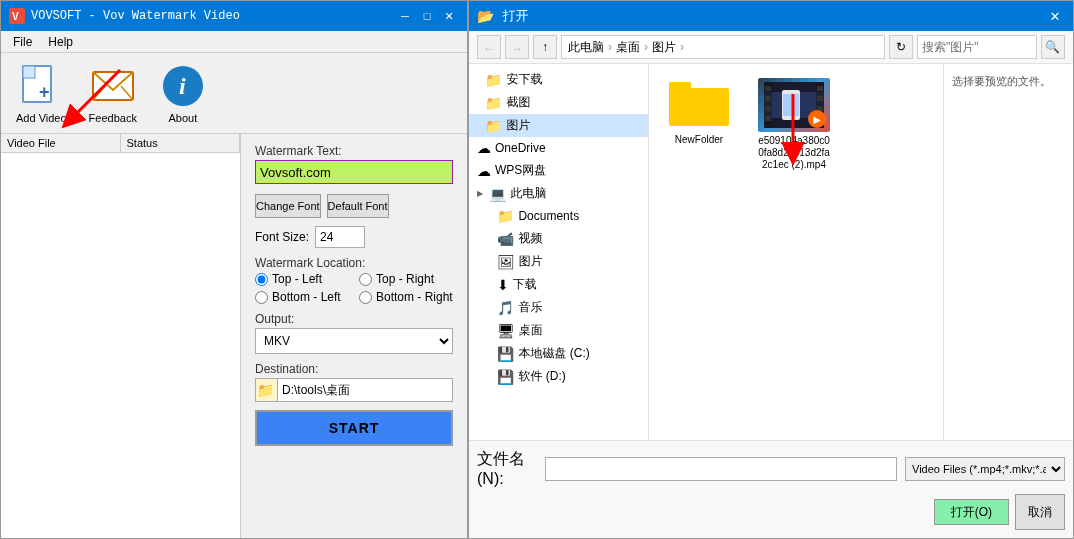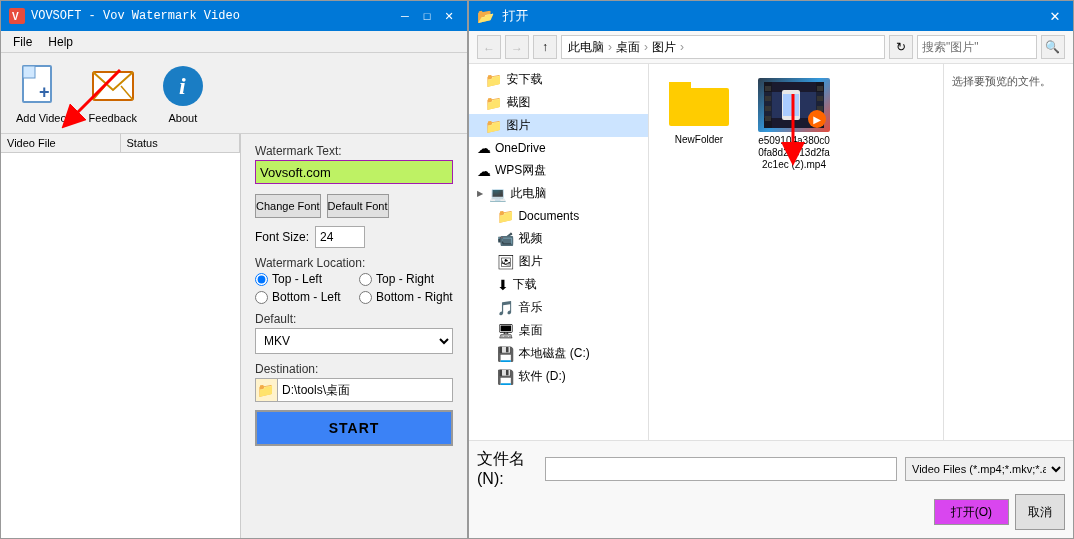--- a/index.html
+++ b/index.html
@@ -381,21 +381,21 @@
     .filetype-select {
       width: 160px;
       height: 24px;
       border: 1px solid #aaa;
       font-size: 11px;
       padding: 0 2px;
     }
     .open-btn {
       height: 26px;
       padding: 0 16px;
-      background: #d946ef;
+      background: #86efac;
       border: 1px solid #999;
       cursor: pointer;
       font-size: 12px;
     }
     .cancel-btn {
       height: 36px;
       padding: 0 12px;
       background: #e0e0e0;
       border: 1px solid #999;
       cursor: pointer;
@@ -510,21 +510,21 @@
               <span>Bottom - Left</span>
             </label>
             <label class="radio-item">
               <input type="radio" name="location" style="">
               <span>Bottom - Right</span>
             </label>
           </div>
         </div>
 
         <div>
-          <div class="section-label">Default:</div>
+          <div class="section-label">Output:</div>
           <select class="select-output">
             <option>MKV</option>
             <option>MP4</option>
             <option>AVI</option>
           </select>
         </div>
 
         <div>
           <div class="section-label">Destination:</div>
           <div class="dest-row">

